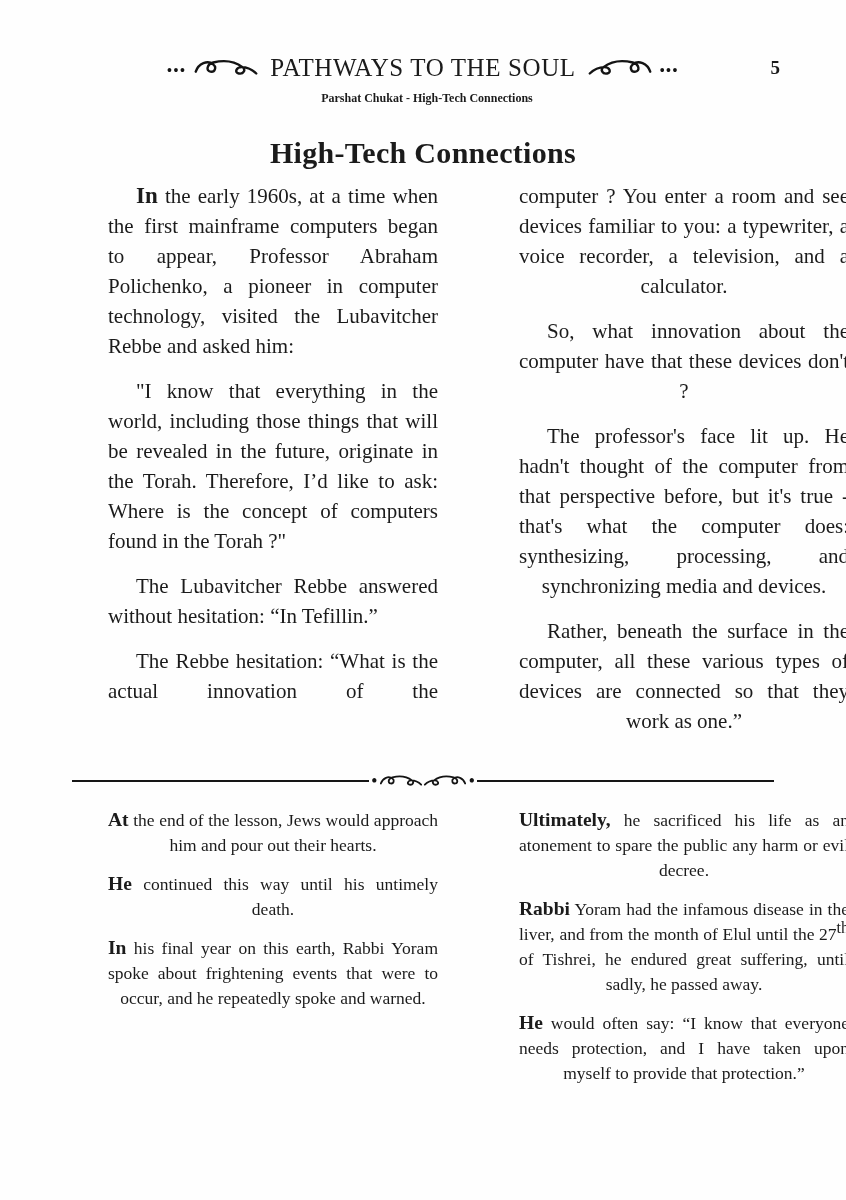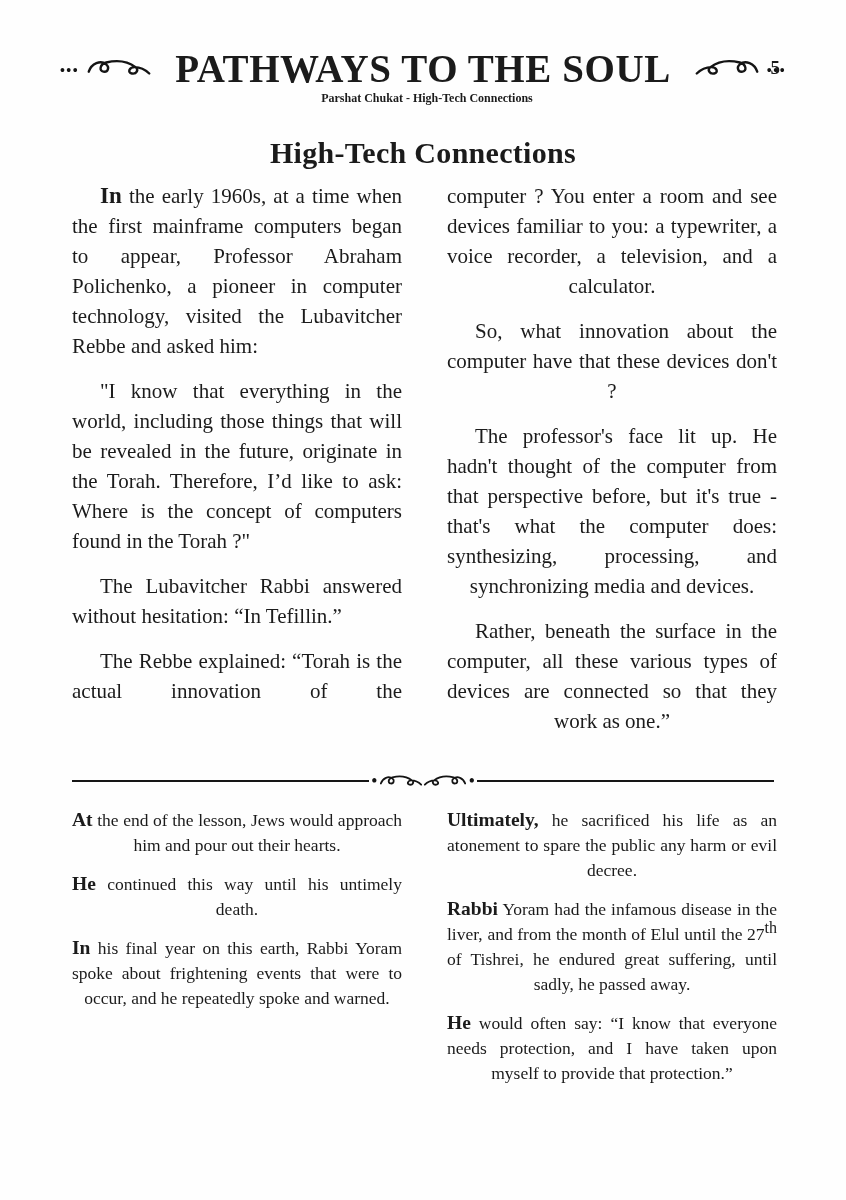--- a/index.html
+++ b/index.html
@@ -17,23 +17,23 @@
   
   .header { text-align: center; padding-top: 48px; }
   .masthead {
     display: flex;
     align-items: center;
     justify-content: center;
     gap: 7px;
     height: 40px;
   }
   .masthead-title {
-    margin: 16px;
-    font-size: 39px;
-    font-weight: bold;
+    margin: 4px;
+    font-size: 25px;
+    font-weight: normal;
     letter-spacing: 0.6px;
     white-space: nowrap;
   }
   .dots {
     font-size: 14px;
     font-weight: bold;
     letter-spacing: 1.5px;
     position: relative;
     top: 3px;
     color: #141414;
@@ -64,21 +64,21 @@
 
   
   .columns {
     display: flex;
     gap: 45px;
     padding: 0 72px 0 72px;
     box-sizing: border-box;
   }
   .columns.main { margin-top: 11px; }
   .columns.small { margin-top: 9px; justify-content: space-between; }
-  .col { width: 330px; flex: 0 0 330px; }
+  .col { width: 330px; flex: 0 0 330px; margin-left: 36px; }
 
   .para {
     margin: 0 0 15px 0;
     font-size: 21px;
     line-height: 30px;
     text-align: justify;
   }
   .small .para {
     margin: 0 0 13px 0;
     font-size: 17.5px;
@@ -137,22 +137,22 @@
     <div class="page-number">5</div>
     <h2 class="subtitle">Parshat Chukat - High-Tech Connections</h2>
   </div>
 
   <h2 class="article-title">High-Tech Connections</h2>
 
   <div class="columns main">
     <div class="col">
         <p class="para indent"><b class="lead">In</b> the early 1960s, at a time when the first mainframe computers began to appear, Professor Abraham Polichenko, a pioneer in computer technology, visited the Lubavitcher Rebbe and asked him:</p>
         <p class="para indent">"I know that everything in the world, including those things that will be revealed in the future, originate in the Torah. Therefore, I’d like to ask: Where is the concept of computers found in the Torah ?"</p>
-        <p class="para indent">The Lubavitcher Rabbi answered without hesitation: “In Tefillin.”</p>
-        <p class="para indent justify-last">The Rebbe explained: “Torah is the actual innovation of the</p>
+        <p class="para indent">The Lubavitcher Rebbe answered without hesitation: “In Tefillin.”</p>
+        <p class="para indent justify-last">The Rebbe hesitation: “What is the actual innovation of the</p>
       </div>
     <div class="col">
         <p class="para center-last">computer ? You enter a room and see devices familiar to you: a typewriter, a voice recorder, a television, and a calculator.</p>
         <p class="para indent center-last">So, what innovation about the computer have that these devices don't ?</p>
         <p class="para indent center-last">The professor's face lit up. He hadn't thought of the computer from that perspective before, but it's true - that's what the computer does: synthesizing, processing, and synchronizing media and devices.</p>
         <p class="para indent center-last">Rather, beneath the surface in the computer, all these various types of devices are connected so that they work as one.”</p>
       </div>
   </div>
 
   <div class="divider">

